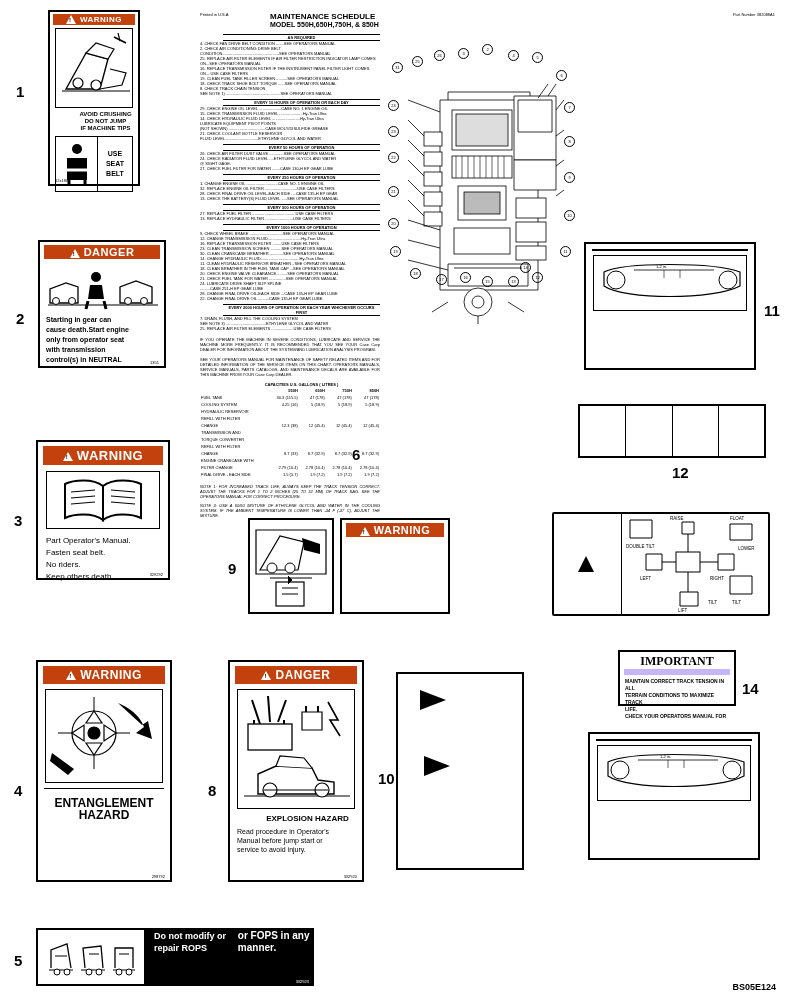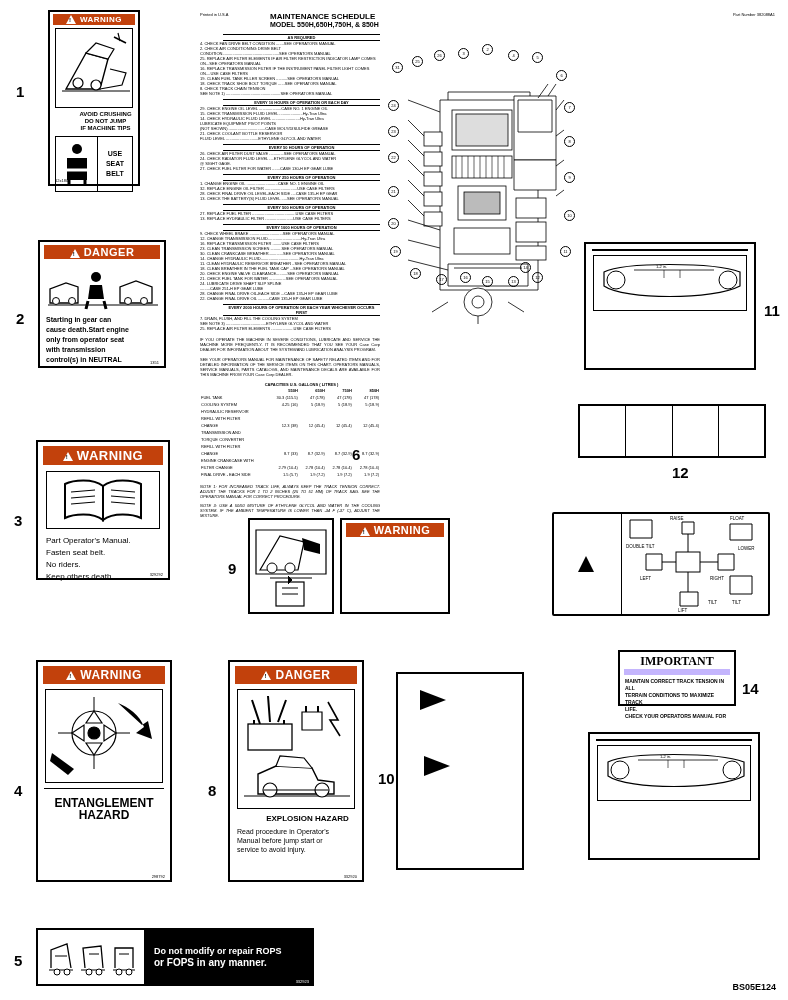--- a/index.html
+++ b/index.html
@@ -146,21 +146,21 @@
       <path d="M72 34 L72 14 L90 14 L90 34" fill="#fff" stroke="#000" stroke-width="1.3"></path>
       <path d="M12 22 L24 22 M46 20 L56 20 M76 20 L86 20" stroke="#000" stroke-width="1"></path>
       <circle cx="14" cy="38" r="3" fill="#fff" stroke="#000"></circle>
       <circle cx="24" cy="38" r="3" fill="#fff" stroke="#000"></circle>
       <circle cx="46" cy="38" r="3" fill="#fff" stroke="#000"></circle>
       <circle cx="56" cy="38" r="3" fill="#fff" stroke="#000"></circle>
       <circle cx="76" cy="38" r="3" fill="#fff" stroke="#000"></circle>
       <circle cx="86" cy="38" r="3" fill="#fff" stroke="#000"></circle>
     </svg>
   </div>
-  <div style="flex:1;background:#000;color:#fff;display:flex;flex-direction:column;justify-content:center;padding-left:8px;">
+  <div style="flex:1;background:#000;color:#fff;display:flex;flex-direction:row;justify-content:center;padding-left:8px;">
     <div style="font-size:9px;font-weight:bold;line-height:12px;">Do not modify or repair ROPS</div>
     <div style="font-size:10px;font-weight:bold;line-height:12px;">or FOPS in any manner.</div>
   </div>
   <div class="xtiny" style="position:absolute;right:3px;bottom:0;color:#fff;">332923</div>
 </div>
 
 <div class="idx" style="left:352px;top:446px;">6</div>
 
 <div class="abs" style="left:200px;top:12px;width:575px;">
   <div style="display:flex;justify-content:space-between;align-items:flex-start;">

